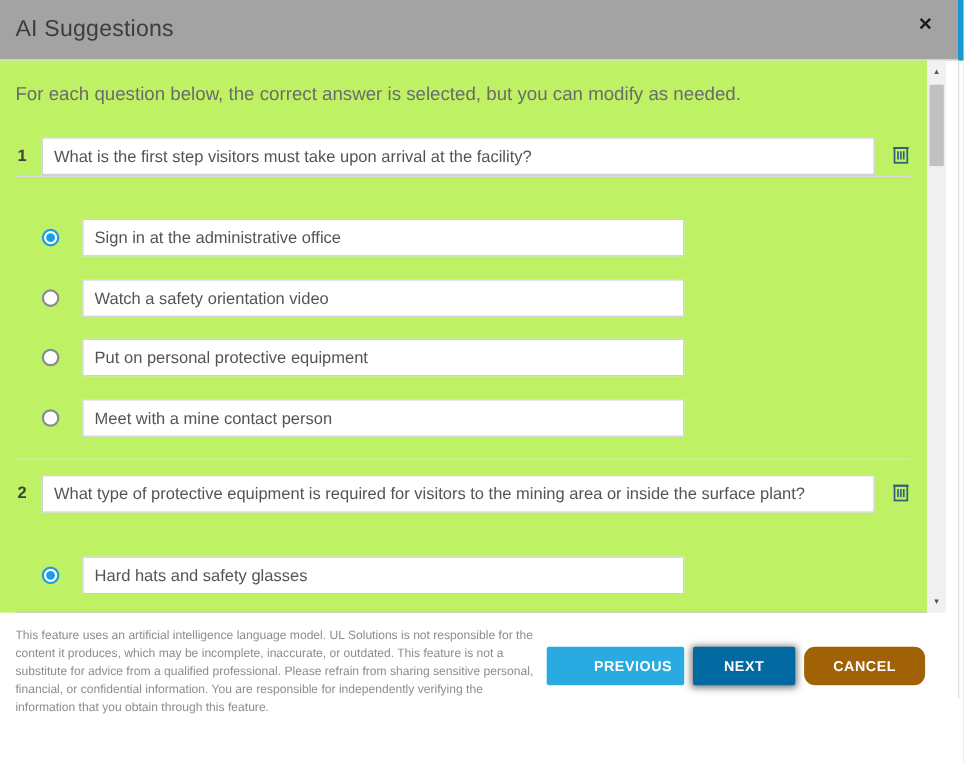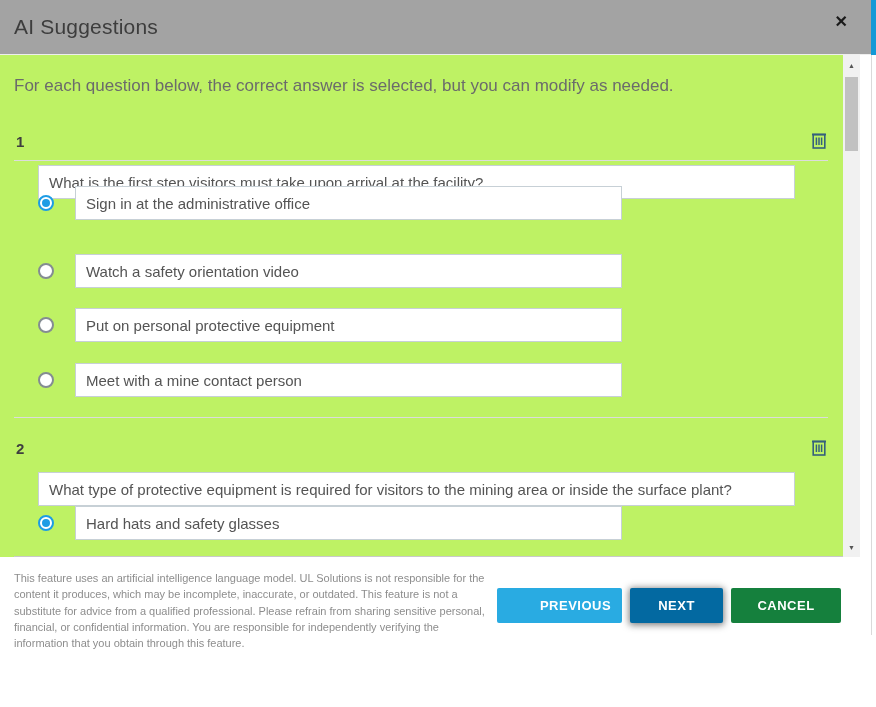--- a/index.html
+++ b/index.html
@@ -57,21 +57,21 @@
   .qnum {
     position: absolute; left: 16px; top: 8px;
     font-size: 15px; font-weight: 700; color: #3f3f3f;
   }
   input.q-input, input.a-input {
     position: absolute; top: 0; height: 34px;
     border: 1px solid #c7d0d6; background: #fff;
     padding: 0 10px; font-size: 15px; color: #545454;
     font-family: "Liberation Sans", sans-serif; outline: none;
   }
-  input.q-input { left: 38px; width: 757px; margin-top: 40px; }
+  input.q-input { left: 38px; width: 757px; }
   input.a-input { left: 75px; width: 547px; }
 
   .trash-btn {
     position: absolute; left: 809px; top: 6px;
     background: none; border: none; cursor: pointer; padding: 0;
     width: 20px; height: 22px;
   }
 
   .radio {
     position: absolute; left: 38px; top: 9px;
@@ -136,21 +136,21 @@
   <div id="questions">
       <div class="row q-row" style="top:70px">
         <span class="qnum">1</span>
         <input class="q-input" value="What is the first step visitors must take upon arrival at the facility?" style="">
         <button class="trash-btn"><svg width="18" height="20" viewBox="0 0 18 20" fill="none">
             <path d="M2 3.5h14" stroke="#35607c" stroke-width="1.8"></path>
             <rect x="3.2" y="3.5" width="11.6" height="13.5" stroke="#35607c" stroke-width="1.6" fill="none"></rect>
             <path d="M6.4 6.5v7.5M9 6.5v7.5M11.6 6.5v7.5" stroke="#35607c" stroke-width="1.5"></path>
           </svg></button>
       </div>
-      <div class="row a-row" style="top:131px">
+      <div class="row a-row" style="top:144px">
         <span class="radio selected"></span>
         <input class="a-input" value="Sign in at the administrative office" style="">
       </div>
       <div class="row a-row" style="top:199px">
         <span class="radio "></span>
         <input class="a-input" value="Watch a safety orientation video" style="">
       </div>
       <div class="row a-row" style="top:253px">
         <span class="radio "></span>
         <input class="a-input" value="Put on personal protective equipment" style="">
@@ -182,14 +182,14 @@
 <div class="sb-track"></div>
 <div class="sb-arrow sb-up">▲</div>
 <div class="sb-thumb"></div>
 <div class="sb-arrow sb-down">▼</div>
 
 <div class="disclaimer">This feature uses an artificial intelligence language model. UL Solutions is not responsible for the content it produces, which may be incomplete, inaccurate, or outdated. This feature is not a substitute for advice from a qualified professional. Please refrain from sharing sensitive personal, financial, or confidential information. You are responsible for independently verifying the information that you obtain through this feature.</div>
 
 <div class="btn-row">
   <button class="btn btn-previous" style="background: rgb(41, 171, 226); padding-left: 32px;">PREVIOUS</button>
   <button class="btn btn-next" style="background: #0369a1;">NEXT</button>
-  <button class="btn btn-cancel" style="background: #15803d;">CANCEL</button>
+  <button class="btn btn-cancel" style="background: #a16207; border-radius: 10px;">CANCEL</button>
 </div>
 
 </body></html>

